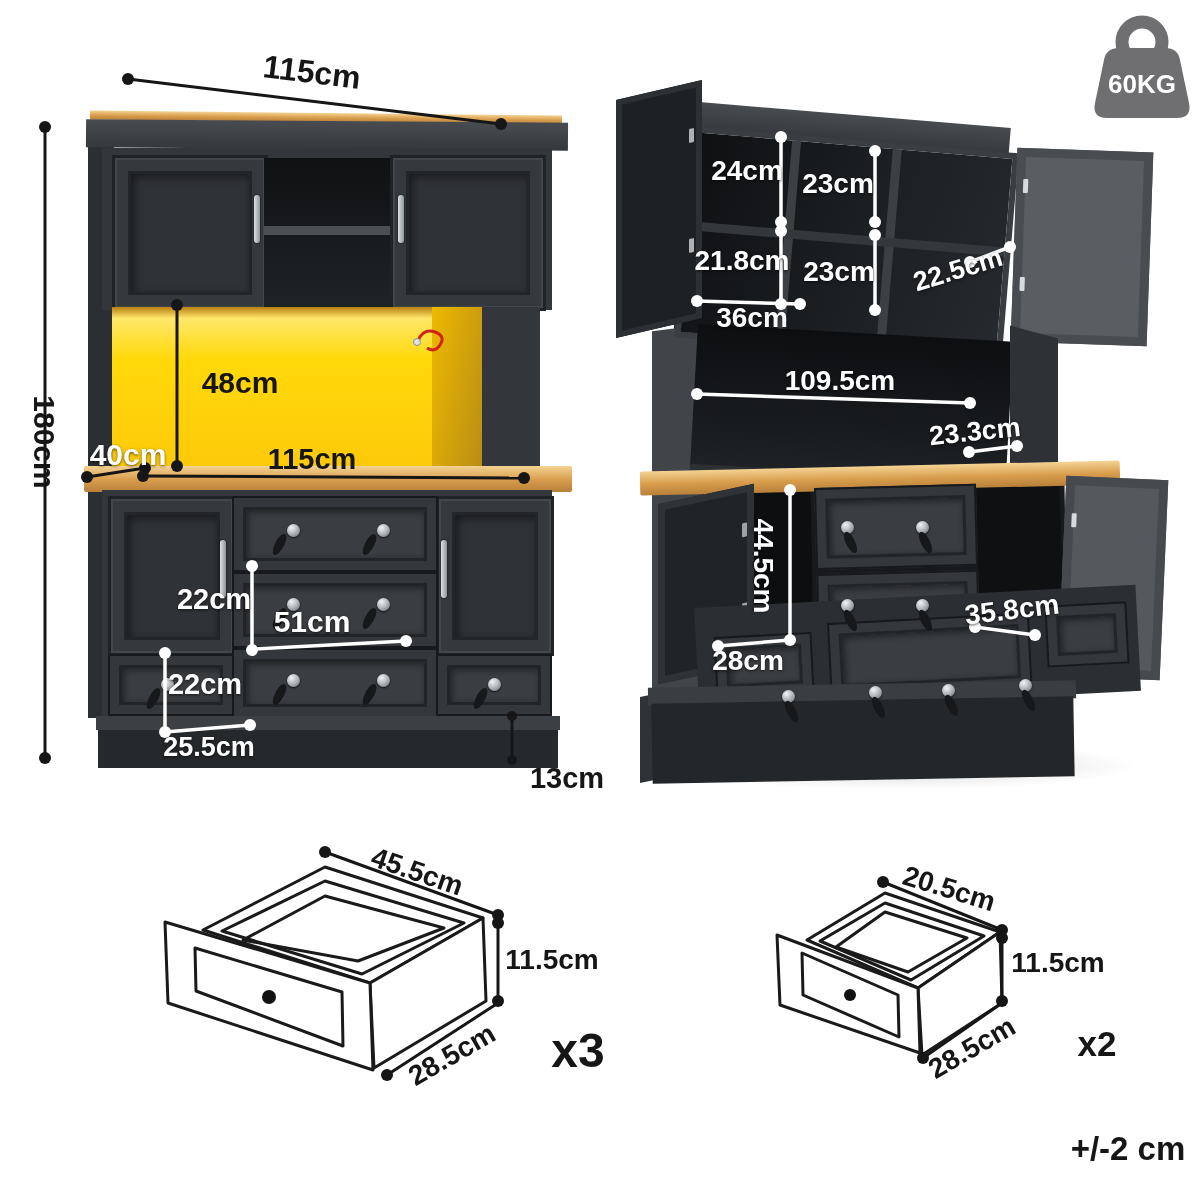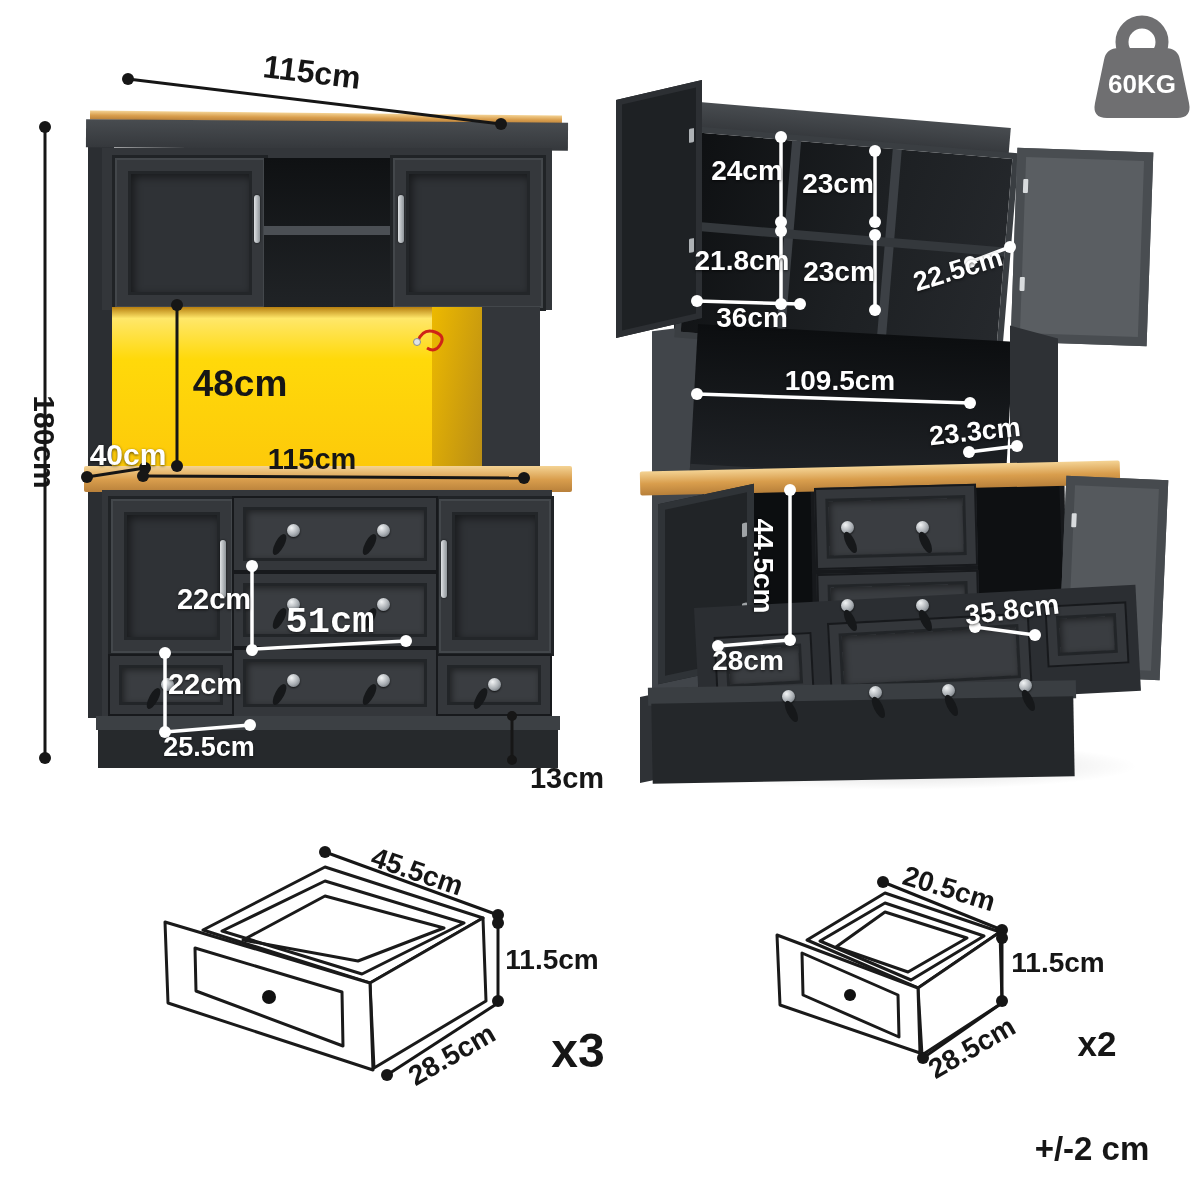--- a/index.html
+++ b/index.html
@@ -299,25 +299,25 @@
     </g>
 
     <g transform="translate(1085,8)">
       <circle cx="57" cy="34" r="20" fill="none" stroke="#6f6f71" stroke-width="13"></circle>
       <path d="M34,40 L80,40 Q93,40 95,52 L104,95 Q107,110 92,110 L22,110 Q7,110 10,95 L19,52 Q21,40 34,40 Z" fill="#6f6f71"></path>
     </g>
   </svg>
 
   <span class="dim" style="left:312px;top:72px;font-size:32px;transform:translate(-50%,-50%) rotate(7deg);">115cm</span>
   <span class="dim vert" style="left:44px;top:442px;font-size:30px;">180cm</span>
-  <span class="dim" style="left:240px;top:383px;font-size:37px;">48cm</span>
+  <span class="dim" style="left:240px;top:383px;font-size:30px;">48cm</span>
   <span class="dim wt" style="left:128px;top:455px;font-size:30px;">40cm</span>
   <span class="dim" style="left:312px;top:459px;font-size:29px;">115cm</span>
   <span class="dim wt" style="left:214px;top:599px;font-size:29px;">22cm</span>
-  <span class="dim wt" style="left:330px;top:622px;font-size:37px;font-family:Liberation Mono, monospace;">51cm</span>
+  <span class="dim wt" style="left:312px;top:622px;font-size:30px;">51cm</span>
   <span class="dim wt" style="left:205px;top:684px;font-size:29px;">22cm</span>
   <span class="dim wt" style="left:209px;top:747px;font-size:27px;">25.5cm</span>
   <span class="dim" style="left:567px;top:738px;font-size:29px;margin-top:40px;">13cm</span>
 
   <span class="dim wt" style="left:747px;top:171px;">24cm</span>
   <span class="dim wt" style="left:838px;top:184px;">23cm</span>
   <span class="dim wt" style="left:742px;top:261px;">21.8cm</span>
   <span class="dim wt" style="left:839px;top:272px;">23cm</span>
   <span class="dim wt" style="left:958px;top:270px;font-size:27px;transform:translate(-50%,-50%) rotate(-17deg);">22.5cm</span>
   <span class="dim wt" style="left:752px;top:318px;">36cm</span>
@@ -331,15 +331,15 @@
   <span class="dim" style="left:552px;top:960px;">11.5cm</span>
   <span class="dim" style="left:452px;top:1055px;transform:translate(-50%,-50%) rotate(-30deg);">28.5cm</span>
   <span class="dim" style="left:578px;top:1051px;font-size:48px;">x3</span>
 
   <span class="dim" style="left:949px;top:889px;transform:translate(-50%,-50%) rotate(17deg);">20.5cm</span>
   <span class="dim" style="left:1058px;top:963px;">11.5cm</span>
   <span class="dim" style="left:972px;top:1048px;transform:translate(-50%,-50%) rotate(-30deg);">28.5cm</span>
   <span class="dim" style="left:1097px;top:1043px;font-size:35px;">x2</span>
 
   <span class="dim" style="left:1142px;top:84px;font-size:26px;color:#ffffff;text-shadow:none;">60KG</span>
-  <span class="dim" style="left:1092px;top:1148px;font-size:33px;">+/-2 cm</span>
+  <span class="dim" style="left:1128px;top:1148px;font-size:33px;">+/-2 cm</span>
 
 </div>
 
 </body></html>

